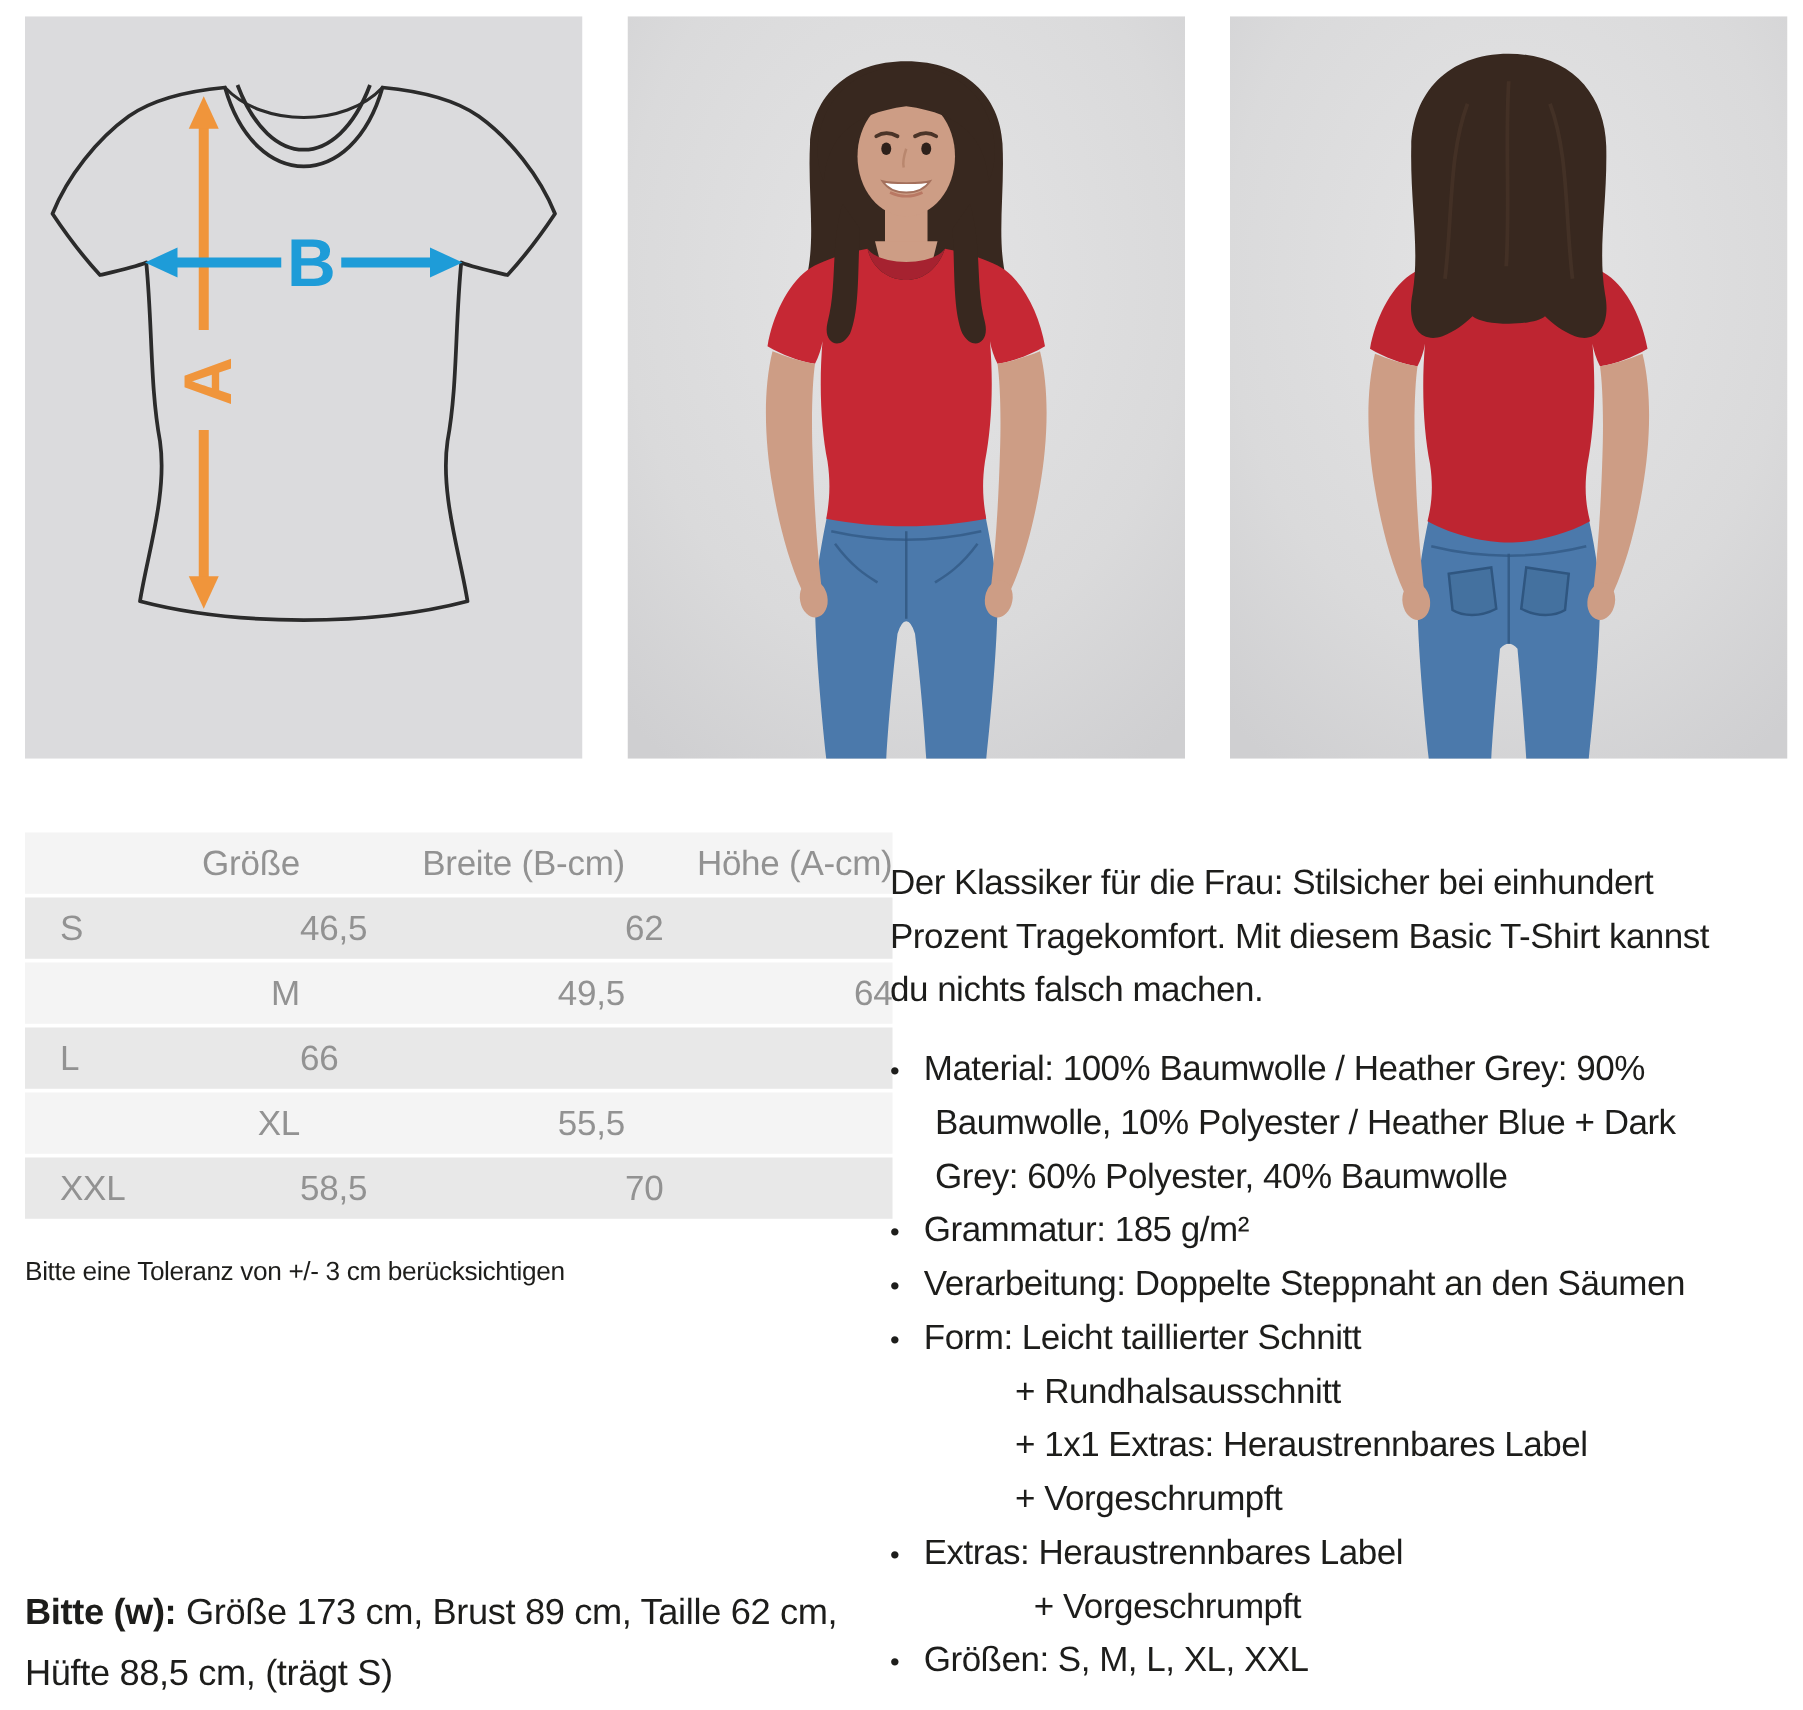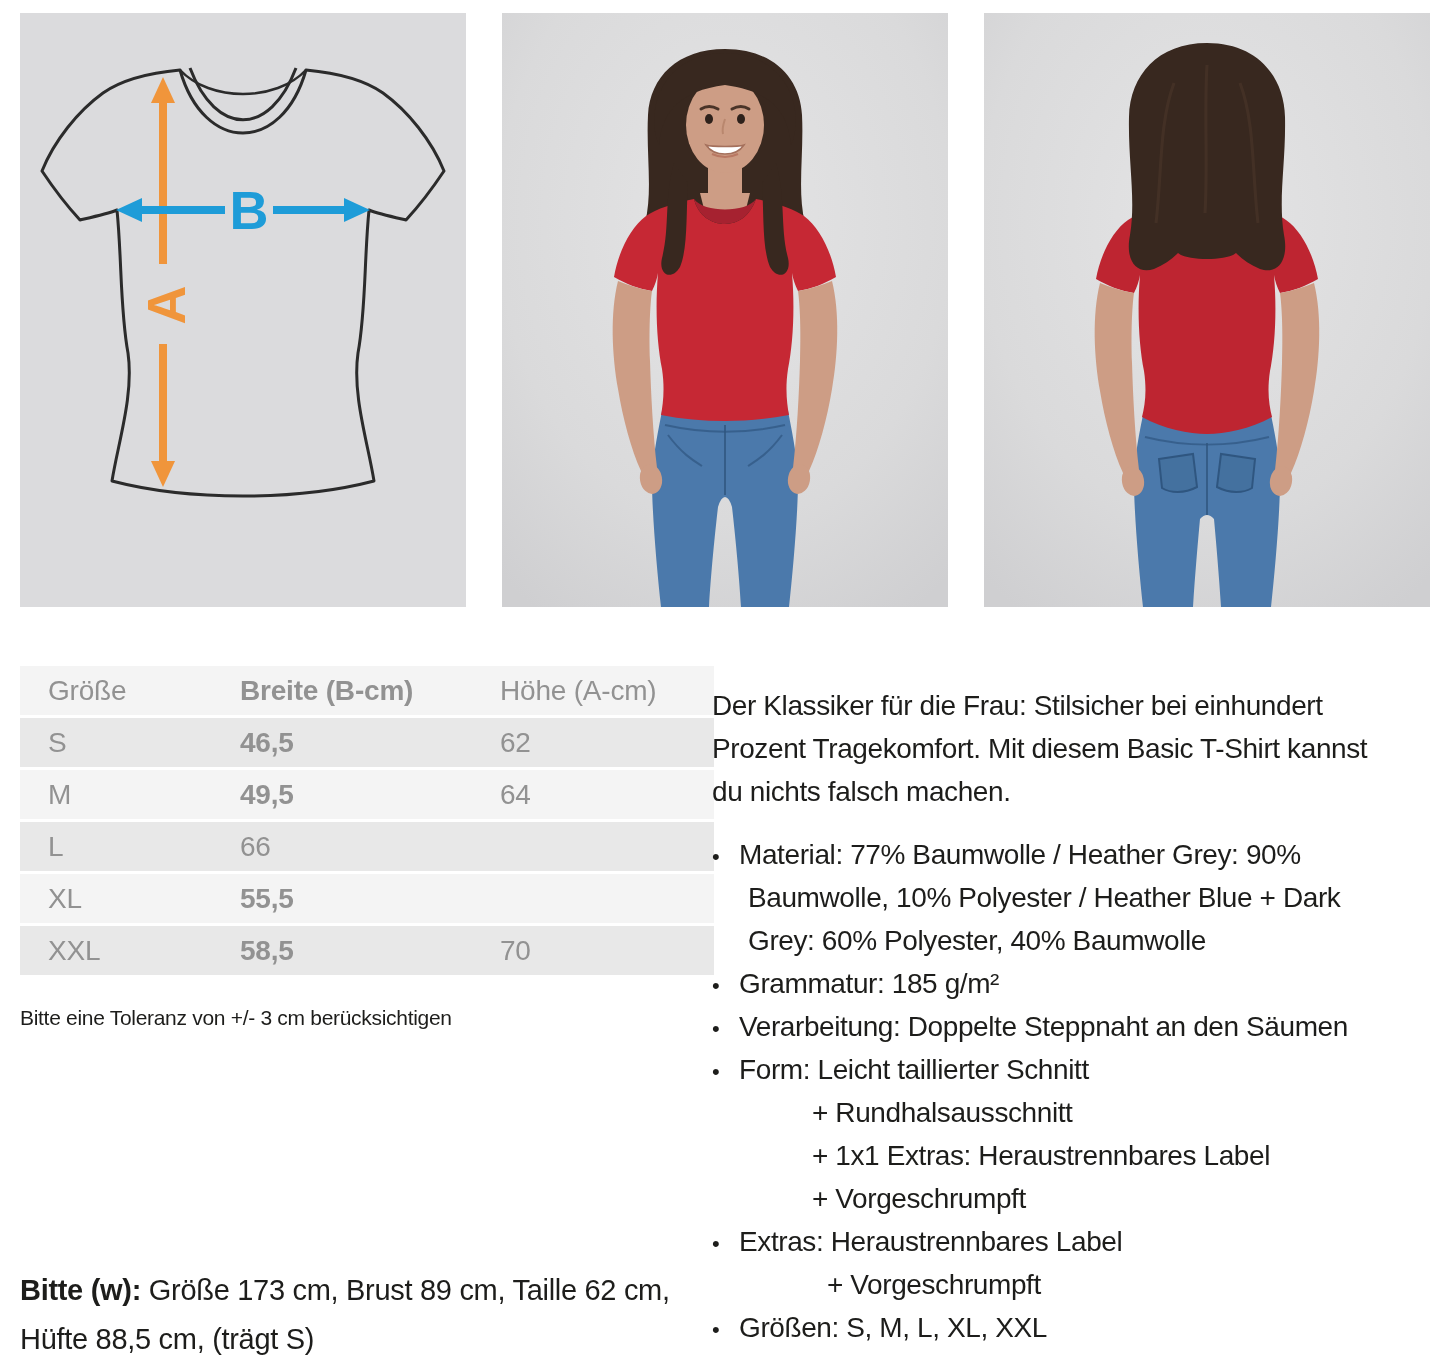--- a/index.html
+++ b/index.html
@@ -8,25 +8,25 @@
   .panel{position:absolute;top:13px;height:594px;}
   .panel svg{display:block;}
   #diagramPanel{left:20px;width:446px;}
   #frontPanel{left:502px;width:446px;}
   #backPanel{left:984px;width:446px;}
 
   
   .size-table{position:absolute;left:20px;top:666px;width:694px;font-size:28px;
               color:var(--table_text);letter-spacing:-0.2px;}
   .trow{display:flex;height:49px;line-height:49px;margin-bottom:3px;}
-  .thead,.r-light{background:var(--row_light);}
+  .thead,.r-light{background:var(--row_light);text-align:right;}
   .r-dark{background:var(--row_dark);}
   .tcell{white-space:nowrap;}
   .c1{width:220px;padding-left:28px;box-sizing:border-box;}
-  .c2{width:260px;font-weight:bold;}
+  .c2{width:260px;}
   .c3{flex:1;}
 
   .tolerance{position:absolute;left:20px;top:1006px;margin:0;font-size:21px;
              letter-spacing:-0.3px;white-space:nowrap;}
   .model-info{position:absolute;left:20px;top:1266px;font-size:29px;letter-spacing:-0.3px;}
   .model-info .ln{height:49px;line-height:49px;white-space:nowrap;}
   .model-info b{font-weight:700;}
 
   
   .description{position:absolute;left:712px;top:664px;width:690px;font-size:28px;
@@ -242,21 +242,21 @@
       <span>Größe 173 cm, Brust 89 cm, Taille 62 cm,</span>
     </div>
     <div class="ln">Hüfte 88,5 cm, (trägt S)</div>
   </div>
 
   <section class="description">
     <div class="dline para">Der Klassiker für die Frau: Stilsicher bei einhundert</div>
     <div class="dline para">Prozent Tragekomfort. Mit diesem Basic T-Shirt kannst</div>
     <div class="dline para">du nichts falsch machen.</div>
 
-    <div class="dline d-gap"><span class="bullet-dot">•</span><span>Material: 77% Baumwolle / Heather Grey: 90%</span></div>
+    <div class="dline d-gap"><span class="bullet-dot">•</span><span>Material: 100% Baumwolle / Heather Grey: 90%</span></div>
     <div class="dline cont">Baumwolle, 10%  Polyester / Heather Blue + Dark</div>
     <div class="dline cont">Grey: 60% Polyester, 40% Baumwolle</div>
     <div class="dline"><span class="bullet-dot">•</span><span>Grammatur: 185 g/m²</span></div>
     <div class="dline"><span class="bullet-dot">•</span><span>Verarbeitung: Doppelte Steppnaht an den Säumen</span></div>
     <div class="dline"><span class="bullet-dot">•</span><span>Form: Leicht taillierter Schnitt</span></div>
     <div class="dline plus">+ Rundhalsausschnitt</div>
     <div class="dline plus">+ 1x1 Extras: Heraustrennbares Label</div>
     <div class="dline plus">+ Vorgeschrumpft</div>
     <div class="dline"><span class="bullet-dot">•</span><span>Extras: Heraustrennbares Label</span></div>
     <div class="dline plus2">+ Vorgeschrumpft</div>

